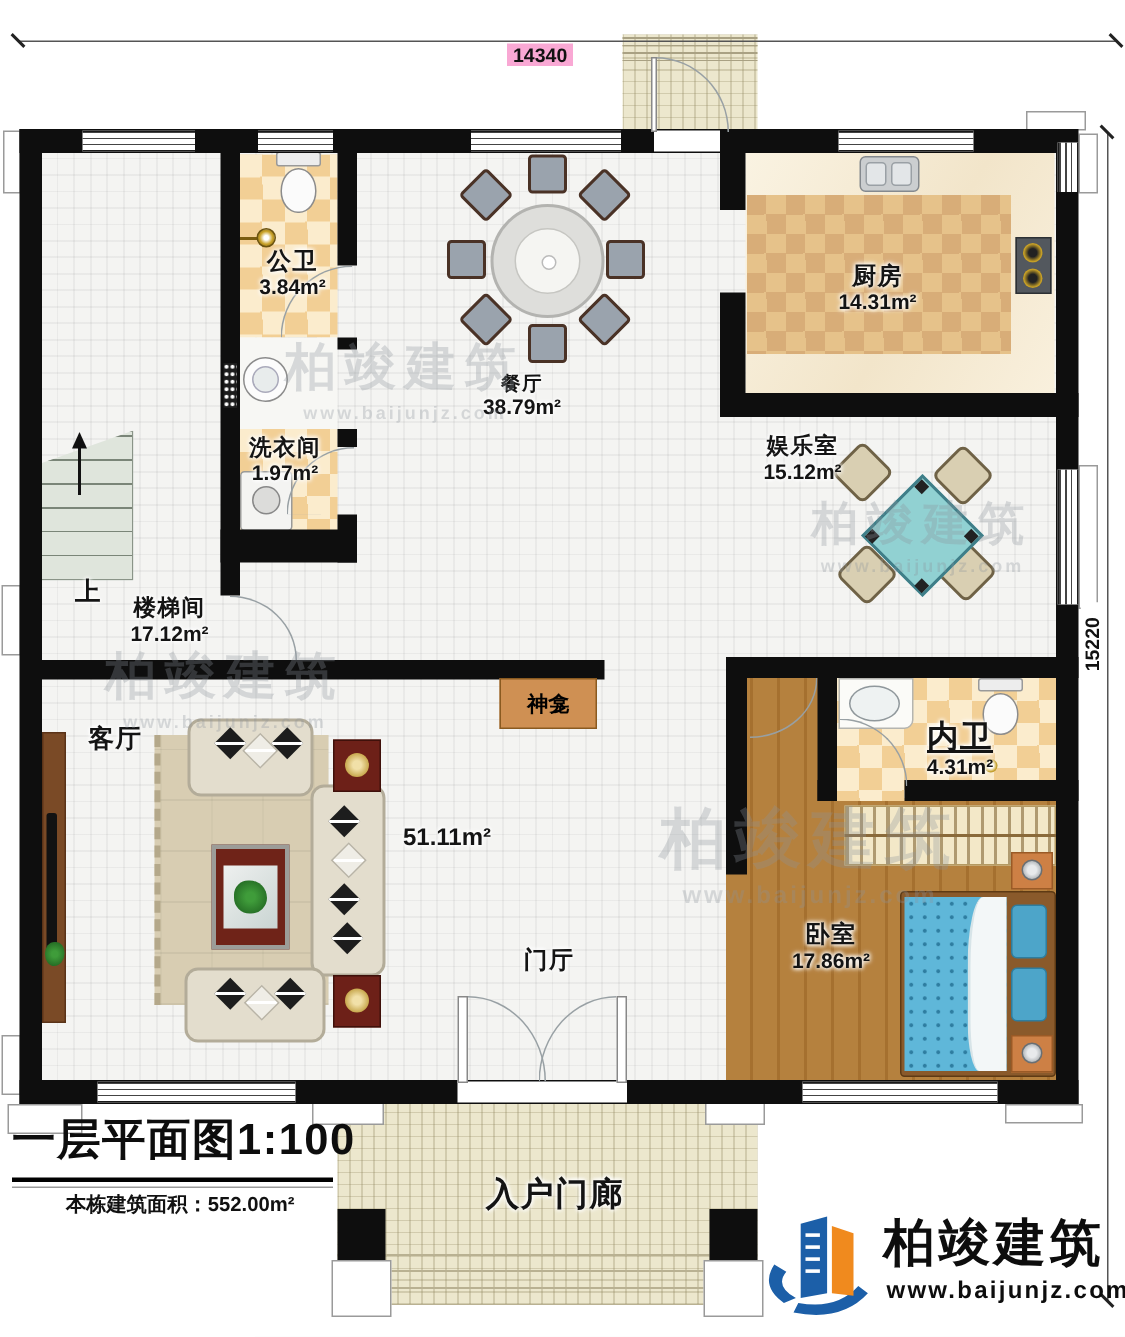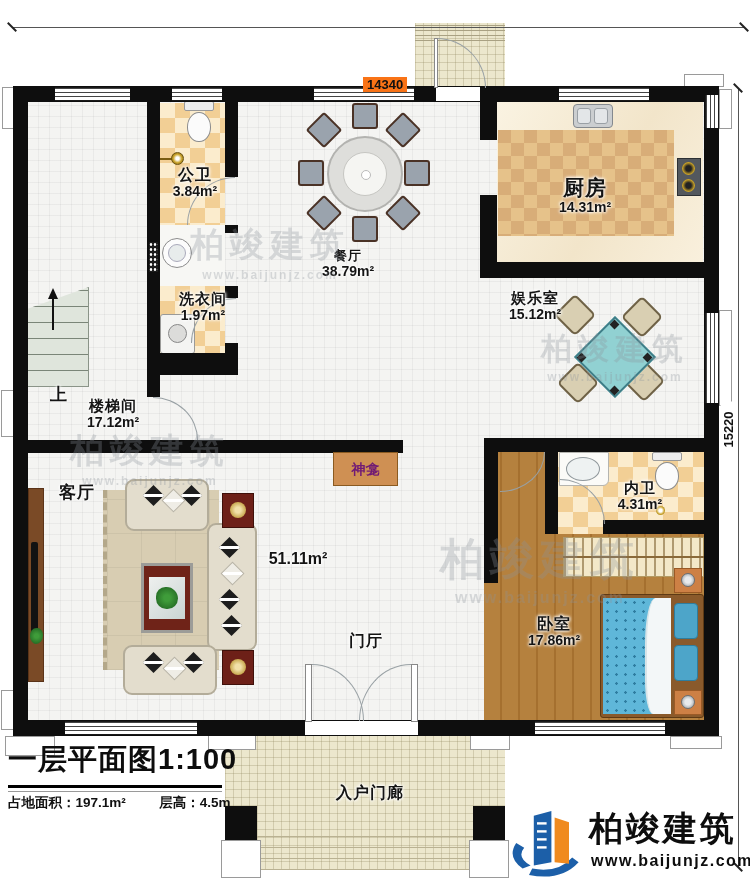--- a/index.html
+++ b/index.html
@@ -211,65 +211,65 @@
   <div class="arc se" style="left:500px;top:452px;width:45px;height:40px;"></div>
   <div class="leaf" style="left:305px;top:664px;width:7px;height:58px;"></div>
   <div class="arc ne" style="left:312px;top:664px;width:52px;height:57px;"></div>
   <div class="leaf" style="left:411px;top:664px;width:7px;height:58px;"></div>
   <div class="arc nw" style="left:359px;top:664px;width:52px;height:57px;"></div>
 
   <div class="lbl" style="left:160px;top:166px;width:70px;">
     <span class="nm">公卫</span>
     <span class="ar">3.84m²</span>
   </div>
-  <div class="lbl" style="left:164px;top:291px;width:78px;">
+  <div class="lbl" style="left:151px;top:291px;width:78px;">
     <span class="nm" style="font-size:15px;">洗衣间</span>
     <span class="ar">1.97m²</span>
   </div>
   <div class="lbl" style="left:308px;top:249px;width:80px;">
     <span class="nm" style="font-size:13px;">餐厅</span>
     <span class="ar" style="font-size:14px;">38.79m²</span>
   </div>
   <div class="lbl" style="left:543px;top:176px;width:84px;">
-    <span class="nm" style="font-size:21px;">厨房</span>
+    <span class="nm" style="font-size:16px;">厨房</span>
     <span class="ar" style="font-size:14px;">14.31m²</span>
   </div>
   <div class="lbl" style="left:496px;top:290px;width:78px;">
     <span class="nm" style="font-size:15px;">娱乐室</span>
     <span class="ar">15.12m²</span>
   </div>
   <div class="lbl" style="left:76px;top:398px;width:74px;">
     <span class="nm" style="font-size:15px;">楼梯间</span>
     <span class="ar">17.12m²</span>
   </div>
   <div class="lbl" style="left:44px;top:385px;width:30px;">
     <span class="nm" style="font-size:17px;">上</span>
   </div>
   <div class="lbl" style="left:52px;top:483px;width:50px;">
     <span class="nm" style="font-size:17px;">客厅</span>
   </div>
   <div class="lbl" style="left:258px;top:550px;width:80px;">
     <span class="ar" style="font-size:16px;">51.11m²</span>
   </div>
   <div class="abs" style="left:333px;top:452px;width:65px;height:34px;background:#cf9053;border:1px solid #8a5a20;z-index:25;box-sizing:border-box;text-align:center;">
-    <span style="font-size:14px;font-weight:bold;color:#701a75;line-height:32px;">神龛</span>
+    <span style="font-size:14px;font-weight:bold;color:#000000;line-height:32px;">神龛</span>
   </div>
   <div class="lbl" style="left:608px;top:480px;width:64px;">
-    <span class="nm" style="font-size:15px;">内卫</span>
+    <span class="nm" style="font-size:21px;text-decoration:underline;">内卫</span>
     <span class="ar">4.31m²</span>
   </div>
   <div class="lbl" style="left:520px;top:615px;width:68px;">
     <span class="nm">卧室</span>
     <span class="ar">17.86m²</span>
   </div>
   <div class="lbl" style="left:338px;top:632px;width:56px;">
     <span class="nm">门厅</span>
   </div>
   <div class="lbl" style="left:320px;top:784px;width:100px;">
-    <span class="nm" style="font-size:16px;">入户门廊</span>
+    <span class="nm" style="font-size:22px;">入户门廊</span>
   </div>
 
   <div class="wm" style="left:140px;top:222px;width:260px;">
     <span class="big" style="font-size:34px;">柏竣建筑</span>
     <span class="url">www.baijunjz.com</span>
   </div>
   <div class="wm" style="left:495px;top:328px;width:240px;">
     <span class="big" style="font-size:31px;">柏竣建筑</span>
     <span class="url">www.baijunjz.com</span>
   </div>
@@ -278,36 +278,34 @@
     <span class="url">www.baijunjz.com</span>
   </div>
   <div class="wm" style="left:350px;top:530px;width:380px;">
     <span class="big" style="font-size:44px;">柏竣建筑</span>
     <span class="url" style="font-size:16px;">www.baijunjz.com</span>
   </div>
 
   <div class="dimline" style="left:12px;top:27px;width:733px;height:1px;"></div>
   <div class="tick" style="left:6px;top:26px;"></div>
   <div class="tick" style="left:738px;top:26px;"></div>
-  <div class="dim" style="left:363px;top:29px;background:#f97316;padding:0 4px;margin-top:48px;">14340</div>
+  <div class="dim" style="left:338px;top:29px;background:#f9a8d4;padding:0 4px;">14340</div>
   <div class="dimline" style="left:738px;top:88px;width:1px;height:780px;"></div>
   <div class="tick" style="left:732px;top:87px;"></div>
   <div class="tick" style="left:732px;top:866px;"></div>
   <div class="dim" style="left:700px;top:422px;width:56px;text-align:center;transform:rotate(-90deg);background:#fff;">15220</div>
 
   <div class="abs" style="left:8px;top:740px;width:216px;z-index:60;">
     <div style="font-size:29px;font-weight:bold;color:#0d0d0d;white-space:nowrap;letter-spacing:1px;">
       <span>一层平面图</span><span>1:100</span>
     </div>
     <div style="width:214px;height:3px;background:#000;margin-top:5px;"></div>
     <div style="width:214px;height:1px;background:#9a9a9a;margin-top:3px;"></div>
-    <div class="stat-line" style="margin-left:0;">
-      <span>占地面积：</span><span>197.1m²</span>
-      <span style="display:inline-block;width:26px;"></span>
-      <span>层高：</span><span>4.5m</span>
+    <div class="stat-line" style="margin-left:36px;">
+      <span>本栋建筑面积：</span><span>552.00m²</span>
     </div>
   </div>
 
   <div class="abs" style="left:505px;top:796px;width:242px;height:86px;z-index:60;">
     <span style="position:absolute;left:0;top:2px;width:80px;height:82px;">
       <svg width="80" height="82" viewBox="0 0 100 102">
         <path d="M22 88 Q2 74 14 56 L24 62 Q14 74 32 84 Z" fill="#1c5fa8"></path>
         <path d="M30 96 Q70 104 92 80 L84 74 Q66 94 34 88 Z" fill="#1c5fa8"></path>
         <polygon points="36,22 58,16 58,80 36,84" fill="#1c5fa8"></polygon>
         <rect x="40" y="30" width="12" height="3" fill="#fff"></rect>

